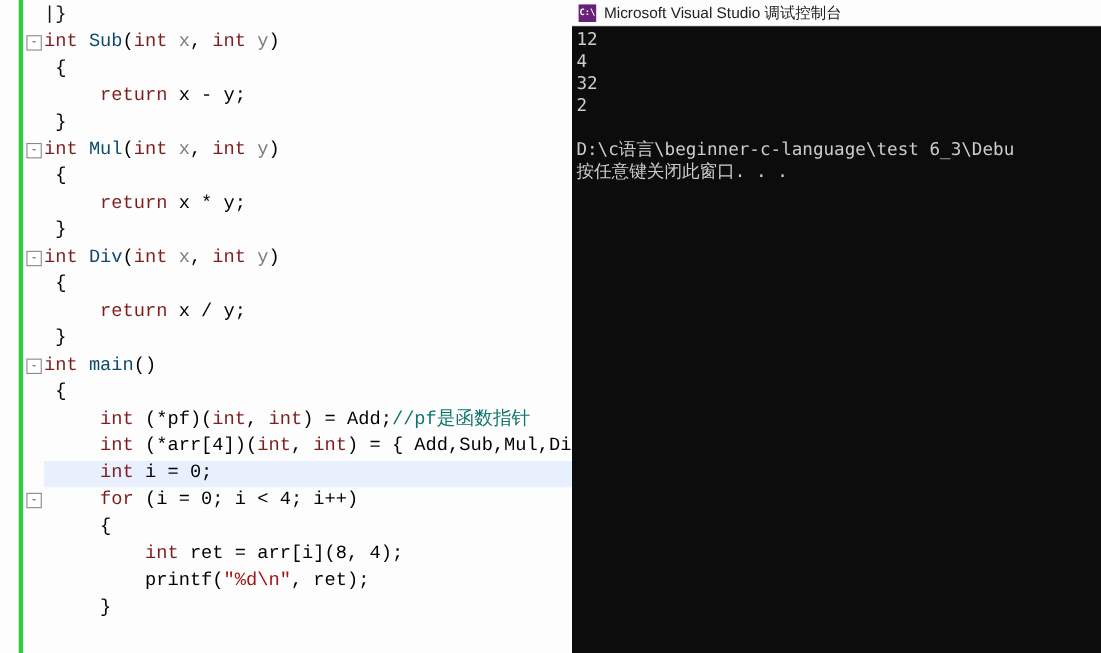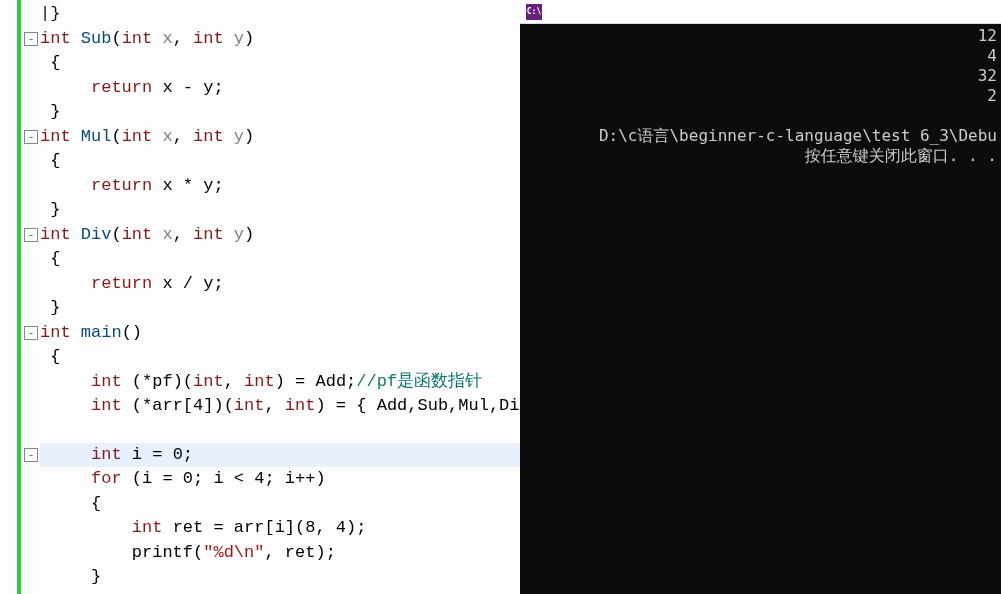--- a/index.html
+++ b/index.html
@@ -55,21 +55,20 @@
     }
     .line { height: 24.5px; white-space: pre; }
     .kw { color: #7f1d1d; }
     .func { color: #0c4a6e; }
     .param { color: #7f7f7f; }
     .brace { color: #111; }
     .str { color: #a31515; }
     .comment { color: #0f766e; }
     .highlight-line {
       background: #e8f0fe;
-      margin-top: 24px;
     }
     .console-pane {
       width: 481px;
       height: 594px;
       background: #0c0c0c;
       display: flex;
       flex-direction: column;
     }
     .console-title {
       height: 24px;
@@ -98,21 +97,20 @@
     .console-body {
       flex: 1;
       background: #0c0c0c;
       color: #ccc;
       font-family: Consolas, SimSun, 'NSimSun', monospace;
       font-size: 16px;
       line-height: 20px;
       padding: 2px 4px;
       white-space: pre;
       overflow: hidden;
-      text-align: right;
     }
   </style>
 </head>
 <body>
 
 <div class="editor-pane">
   <div class="gutter">
     <div class="greenbar"></div>
     <div id="fold-markers">
         <div class="fold" style="top: 31.5px;">-</div>
@@ -121,20 +119,21 @@
         <div class="fold" style="top: 325.5px;">-</div>
         <div class="fold" style="top: 448px;">-</div>
       </div>
   </div>
   <div class="code-area" id="code-area"><div class="line"><span class="brace">|}</span></div><div class="line"><span class="kw">int</span> <span class="func">Sub</span>(<span class="kw">int</span> <span class="param">x</span>, <span class="kw">int</span> <span class="param">y</span>)</div><div class="line"> {</div><div class="line">     <span class="kw">return</span> x - y;</div><div class="line"> }</div><div class="line"><span class="kw">int</span> <span class="func">Mul</span>(<span class="kw">int</span> <span class="param">x</span>, <span class="kw">int</span> <span class="param">y</span>)</div><div class="line"> {</div><div class="line">     <span class="kw">return</span> x * y;</div><div class="line"> }</div><div class="line"><span class="kw">int</span> <span class="func">Div</span>(<span class="kw">int</span> <span class="param">x</span>, <span class="kw">int</span> <span class="param">y</span>)</div><div class="line"> {</div><div class="line">     <span class="kw">return</span> x / y;</div><div class="line"> }</div><div class="line"><span class="kw">int</span> <span class="func">main</span>()</div><div class="line"> {</div><div class="line">     <span class="kw">int</span> (*pf)(<span class="kw">int</span>, <span class="kw">int</span>) = Add;<span class="comment">//pf是函数指针</span></div><div class="line">     <span class="kw">int</span> (*arr[4])(<span class="kw">int</span>, <span class="kw">int</span>) = { Add,Sub,Mul,Di</div><div class="line highlight-line">     <span class="kw">int</span> i = 0;</div><div class="line">     <span class="kw">for</span> (i = 0; i &lt; 4; i++)</div><div class="line">     {</div><div class="line">         <span class="kw">int</span> ret = arr[i](8, 4);</div><div class="line">         printf(<span class="str">"%d\n"</span>, ret);</div><div class="line">     }</div></div>
 </div>
 
 <div class="console-pane">
   <div class="console-title">
     <span class="cicon">C:\</span>
+    <span>Microsoft Visual Studio 调试控制台</span>
   </div>
   <div class="console-body">12
 4
 32
 2
 
 D:\c语言\beginner-c-language\test 6_3\Debu
 按任意键关闭此窗口. . .</div>
 </div>
 

